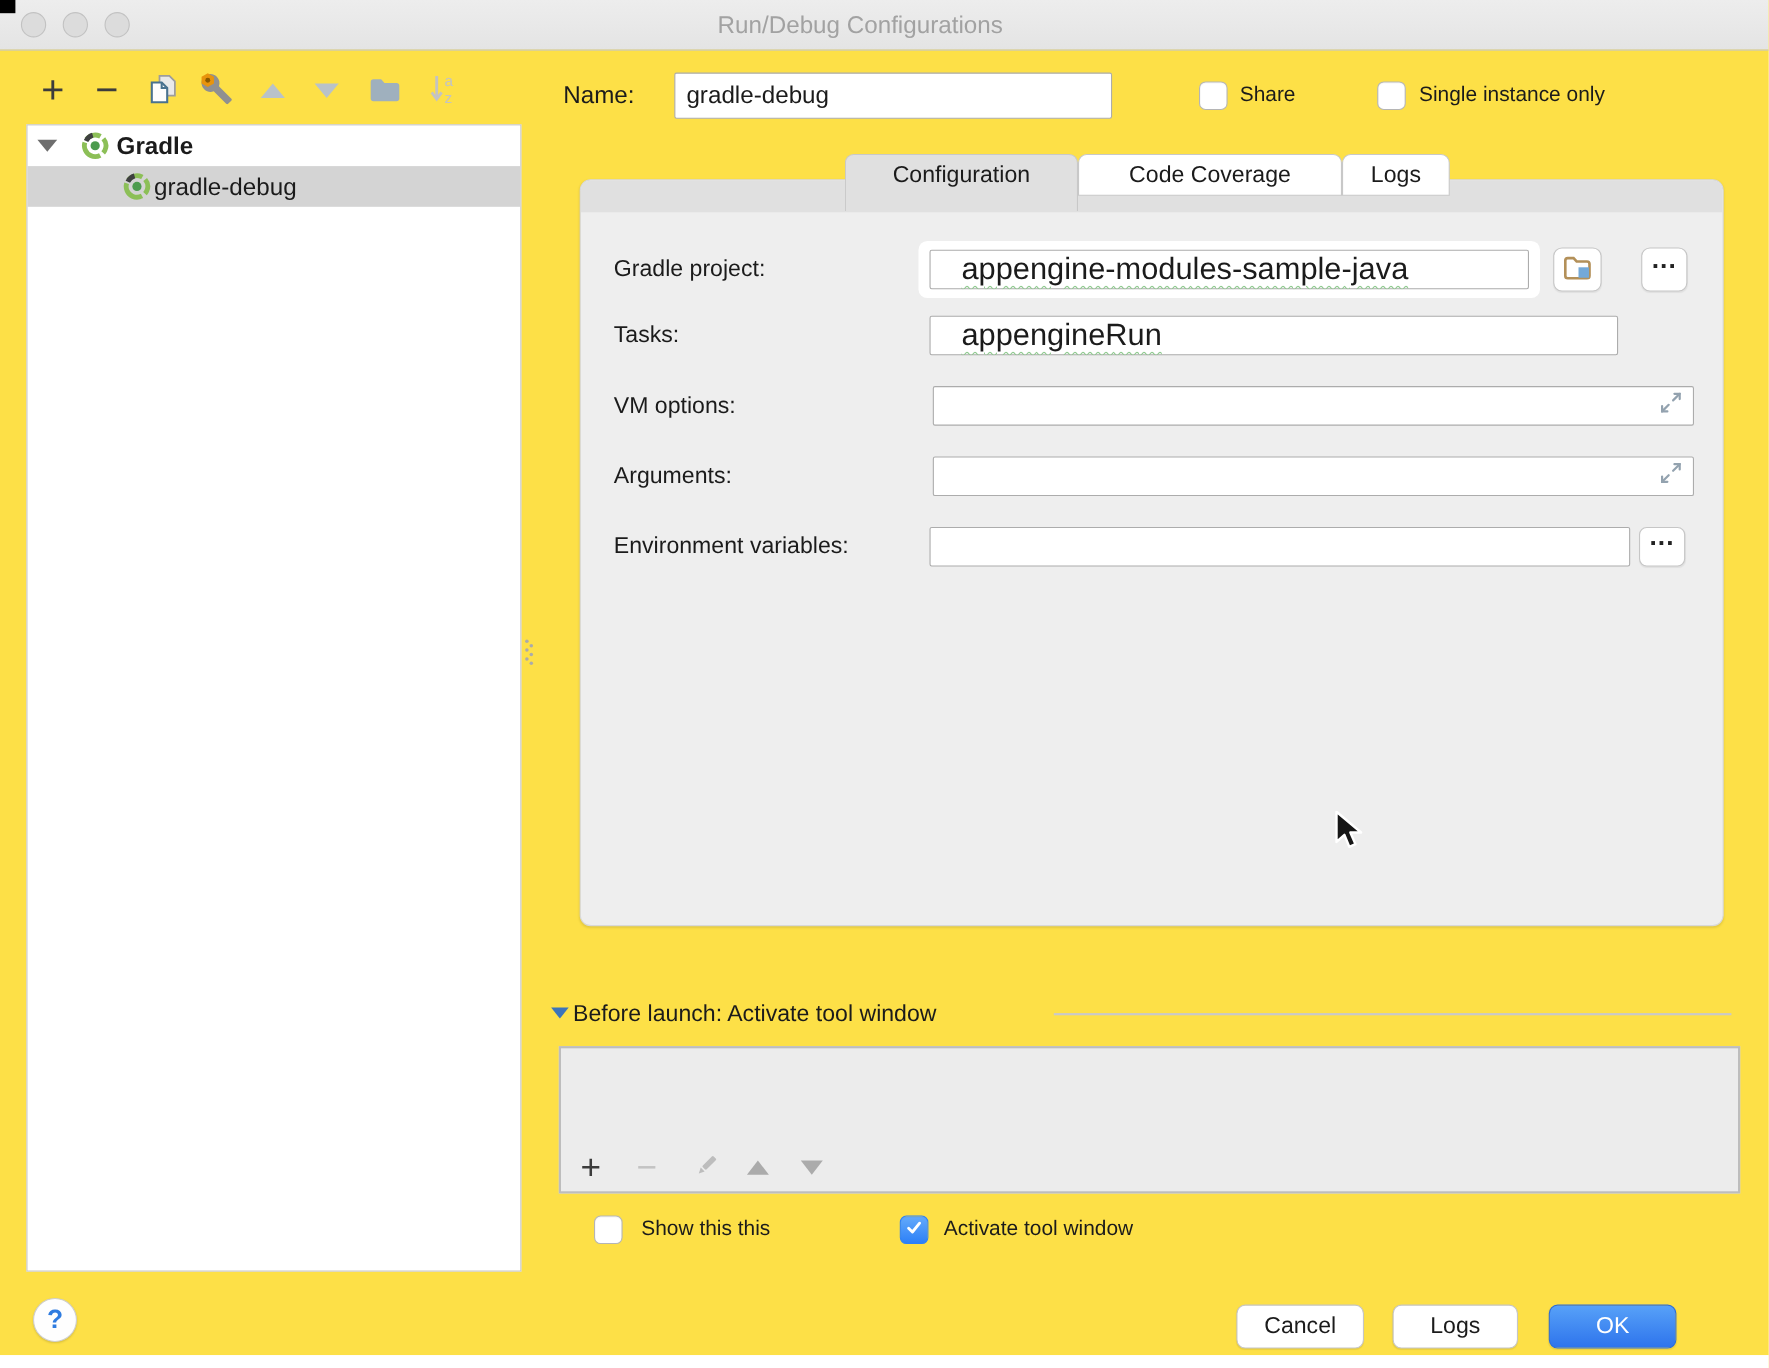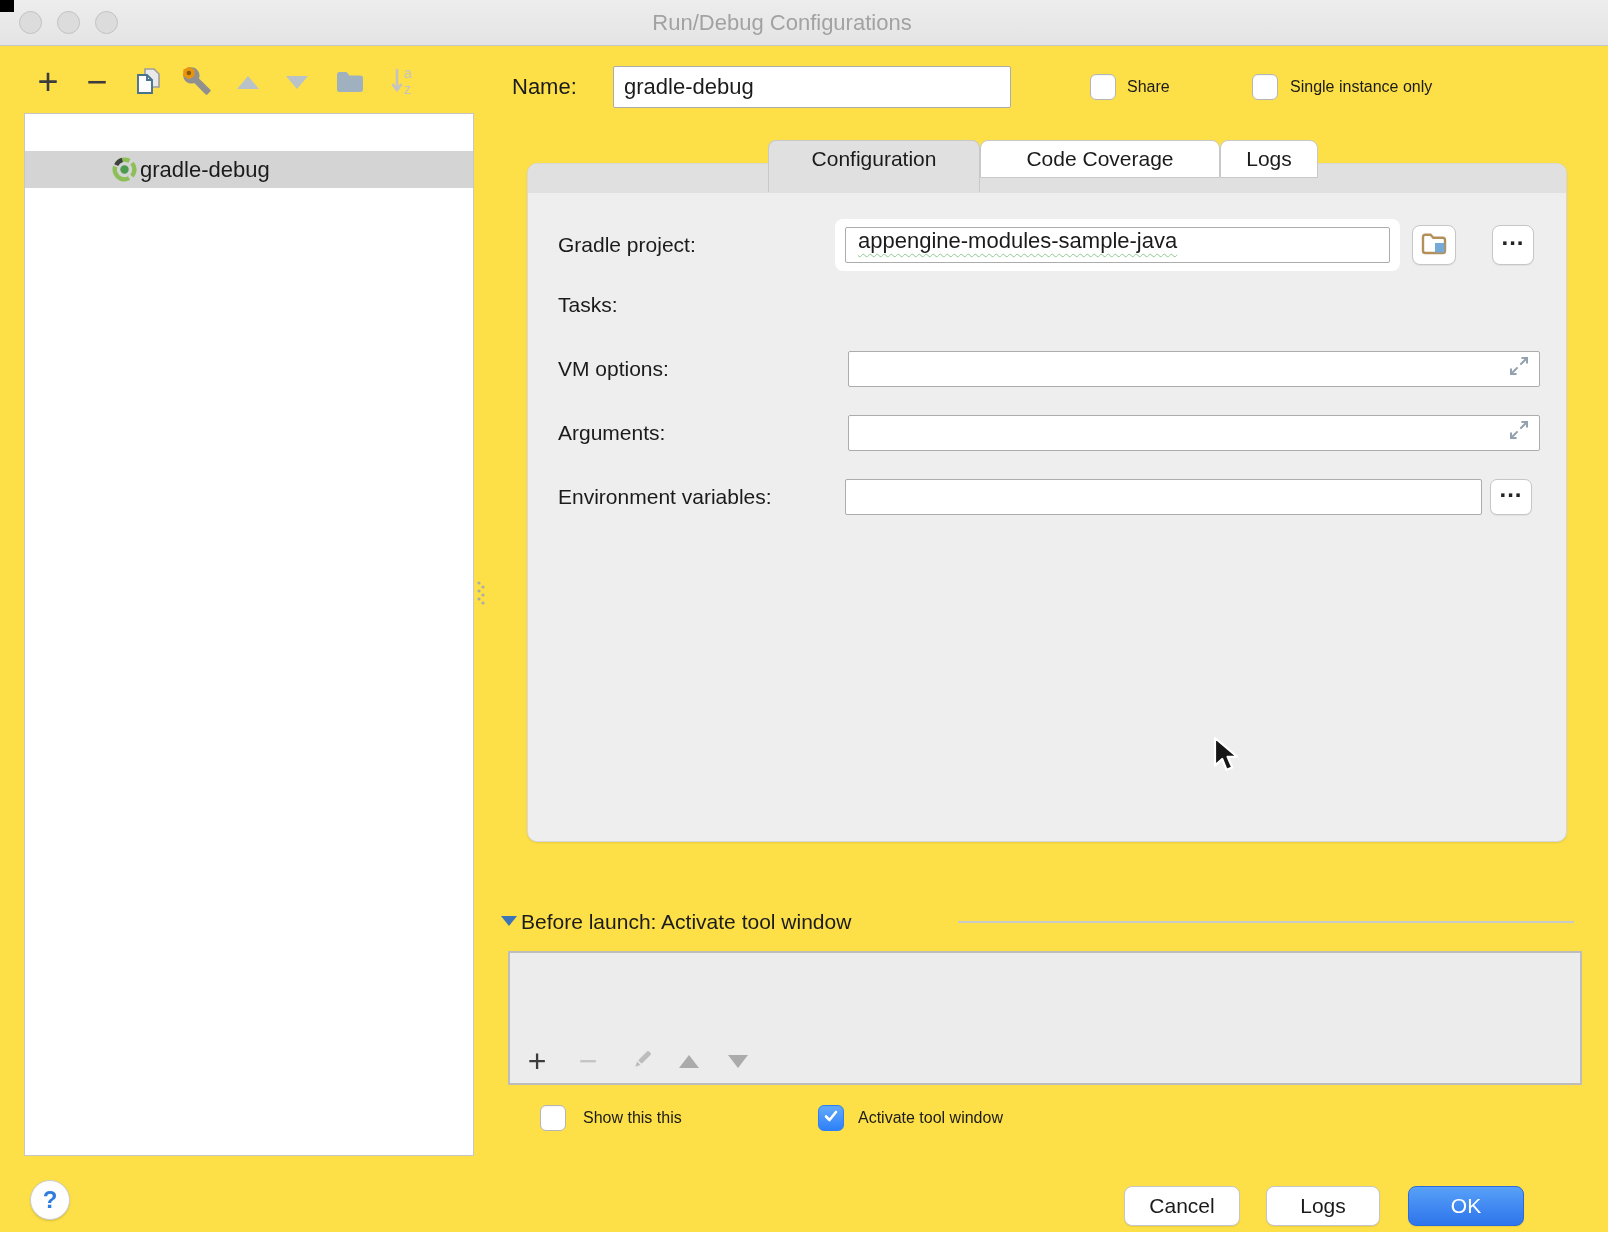--- a/index.html
+++ b/index.html
@@ -38,36 +38,36 @@
              border-left:11px solid #9C9C9C;}
 
   
   .flabel{position:absolute;font-size:21px;height:26px;line-height:26px;}
   .name-input{position:absolute;box-sizing:border-box;border:1px solid #ACACAC;border-radius:2px;
               background:#fff;font-size:22px;padding:0 10px;font-family:"Liberation Sans",sans-serif;color:#1B1B1B;}
   .cb{position:absolute;width:26px;height:26px;box-sizing:border-box;background:#fff;
       border:1px solid #B5B5B5;border-radius:6px;display:flex;align-items:center;justify-content:center;
       box-shadow:inset 0 1px 1px rgba(0,0,0,0.04);}
   .cb.checked{background:linear-gradient(#63AAFB,#2D80F7);border-color:#2D80F7;}
-  .cb-label{position:absolute;font-size:16px;height:26px;line-height:26px;}
+  .cb-label{position:absolute;font-size:19px;height:26px;line-height:26px;}
 
   
   .panel{position:absolute;left:527px;top:163px;width:1040px;height:679px;background:#EEEEEE;
          border:1px solid #D8D8D8;border-radius:10px;box-sizing:border-box;overflow:hidden;
          box-shadow:0 1px 2px rgba(0,0,0,0.10);}
   .panel-band{position:absolute;left:0;top:0;width:100%;height:29px;background:#E0E0E0;}
   .tab{position:absolute;top:140px;height:38px;box-sizing:border-box;background:#fff;
        border:1px solid #C8C8C8;border-radius:8px 8px 0 0;text-align:center;font-size:21px;
        line-height:36px;z-index:3;}
   .tab.selected{height:52px;background:#E0E0E0;border-bottom:none;}
 
   
   .halo{position:absolute;background:#FFFFFF;border-radius:8px;}
   .text-field{position:absolute;box-sizing:border-box;background:#fff;border:1px solid #ACACAC;
-              border-radius:2px;display:flex;align-items:flex-start;padding:0 12px;font-size:22px;}
+              border-radius:2px;display:flex;align-items:center;padding:0 28px;font-size:28px;}
   .squiggle{text-decoration:underline;text-decoration-style:wavy;text-decoration-color:#8FC98F;
             text-decoration-thickness:1px;text-underline-offset:5px;}
   .mini-btn{position:absolute;box-sizing:border-box;background:#fff;border:1px solid #C6C6C6;
             border-radius:8px;display:flex;align-items:center;justify-content:center;
             box-shadow:0 1px 1px rgba(0,0,0,0.06);padding:0;}
   .dots{font-size:24px;font-weight:700;transform:translateY(-30%);letter-spacing:1px;color:#222;}
   .expand-ic{position:absolute;right:8px;top:50%;transform:translateY(-50%);}
 
   
   .bl-tri{position:absolute;width:0;height:0;border-left:8px solid transparent;
@@ -150,20 +150,33 @@
           <path d="M9 4 v20"></path>
             <path d="M4.5 19 L9 25 L13.5 19"></path>
         </g>
         <text x="16" y="13" font-size="14" fill="#C3C3C3" font-family="Liberation Sans, sans-serif">a</text>
         <text x="16" y="29" font-size="14" fill="#C3C3C3" font-family="Liberation Sans, sans-serif">z</text>
       </svg>
     </span>
   </button>
 
   <div class="sidebar">
+    <div class="tree-row" style="top:0">
+      <span class="tri-down" style="margin-left:9px"></span>
+      <span style="margin-left:21px;display:flex">
+        <svg width="27" height="27" viewBox="0 0 27 27">
+          <g transform="rotate(115 13.5 13.5)">
+            <circle cx="13.5" cy="13.5" r="9.8" fill="none" stroke="#8CBF57" stroke-width="4.4" stroke-dasharray="14 3.4"></circle>
+          </g>
+          <path d="M 5.2 9.2 A 9.8 9.8 0 0 1 11.3 3.9" fill="none" stroke="#3F4040" stroke-width="4.4"></path>
+          <circle cx="13.5" cy="13.5" r="4.2" fill="#4C9B4E"></circle>
+        </svg>
+      </span>
+      <span class="bold" style="margin-left:6px">Gradle</span>
+    </div>
     <div class="tree-row selected" style="top:37px">
       <span style="margin-left:86px;display:flex">
         <svg width="27" height="27" viewBox="0 0 27 27">
           <g transform="rotate(115 13.5 13.5)">
             <circle cx="13.5" cy="13.5" r="9.8" fill="none" stroke="#8CBF57" stroke-width="4.4" stroke-dasharray="14 3.4"></circle>
           </g>
           <path d="M 5.2 9.2 A 9.8 9.8 0 0 1 11.3 3.9" fill="none" stroke="#3F4040" stroke-width="4.4"></path>
           <circle cx="13.5" cy="13.5" r="4.2" fill="#4C9B4E"></circle>
         </svg>
       </span>
@@ -216,20 +229,23 @@
         <path d="M3 6 c0-1.4 0.9-2.3 2.3-2.3 h5.2 l2.8 3 h9.4 c1.4 0 2.3 0.9 2.3 2.3 v10.7 c0 1.4 -0.9 2.3 -2.3 2.3 H5.3 C3.9 22 3 21.1 3 19.7 z" fill="none" stroke="#B39059" stroke-width="2.4"></path>
         <rect x="15" y="12" width="9.5" height="9.5" fill="#74A9D8"></rect>
       </svg>
     </span>
   </button>
   <button class="mini-btn" style="left:1492px;top:225px;width:42px;height:40px">
     <span class="dots">...</span>
   </button>
 
   <div class="flabel" style="left:558px;top:292px">Tasks:</div>
+  <div class="text-field" style="left:845px;top:287px;width:626px;height:36px">
+    <span class="squiggle">appengineRun</span>
+  </div>
 
   <div class="flabel" style="left:558px;top:356px">VM options:</div>
   <div class="text-field" style="left:848px;top:351px;width:692px;height:36px">
     <span></span>
     <span class="expand-ic">
       <svg width="24" height="24" viewBox="0 0 24 24">
         <g stroke="#93A2AF" stroke-width="2" fill="none" stroke-linecap="round">
           <path d="M14 10 L20 4"></path>
             <path d="M15.2 4 H20 V8.8"></path>
           <path d="M10 14 L4 20"></path>

